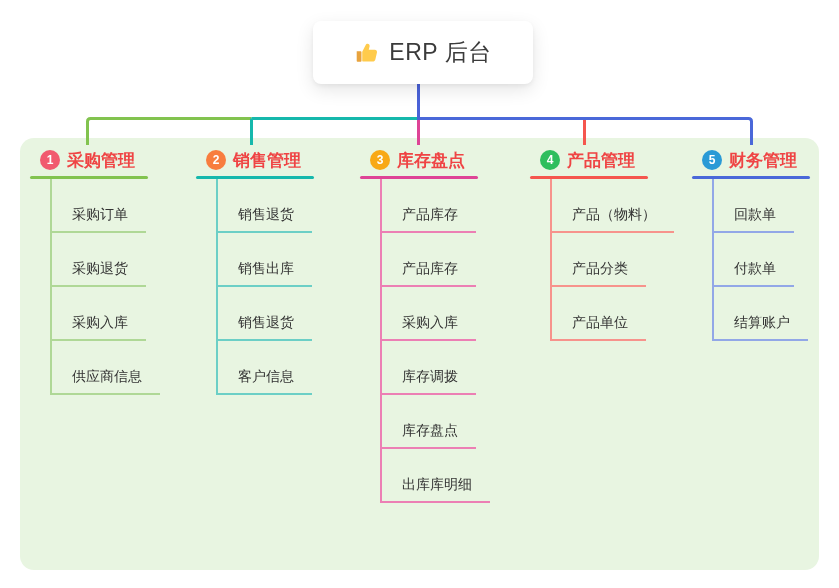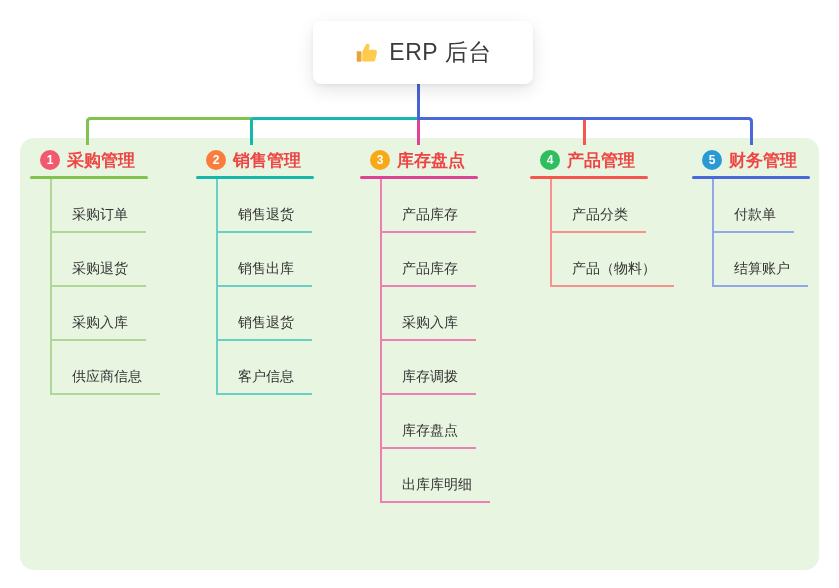--- a/index.html
+++ b/index.html
@@ -104,30 +104,32 @@
           <div class="branch-item">出库库明细</div>
         </div>
     </div>
       <div class="branch b3" style="--c: #F5564E; --cl: #F7938C; --badge: #2EBE5D;">
       <div class="branch-header">
         <span class="badge">4</span>
         <span class="branch-label">产品管理</span>
       </div>
       <div class="branch-underline"></div>
       <div class="branch-items">
+          <div class="branch-item">产品（物料）</div>
           <div class="branch-item">产品分类</div>
-          <div class="branch-item">产品（物料）</div>
+          <div class="branch-item">产品单位</div>
         </div>
     </div>
       <div class="branch b4" style="--c: #4A68D9; --cl: #92A7E7; --badge: #2A9AD6;">
       <div class="branch-header">
         <span class="badge">5</span>
         <span class="branch-label">财务管理</span>
       </div>
       <div class="branch-underline"></div>
       <div class="branch-items">
+          <div class="branch-item">回款单</div>
           <div class="branch-item">付款单</div>
           <div class="branch-item">结算账户</div>
         </div>
     </div>
     </div>
 
 </div>
 
 </body></html>

